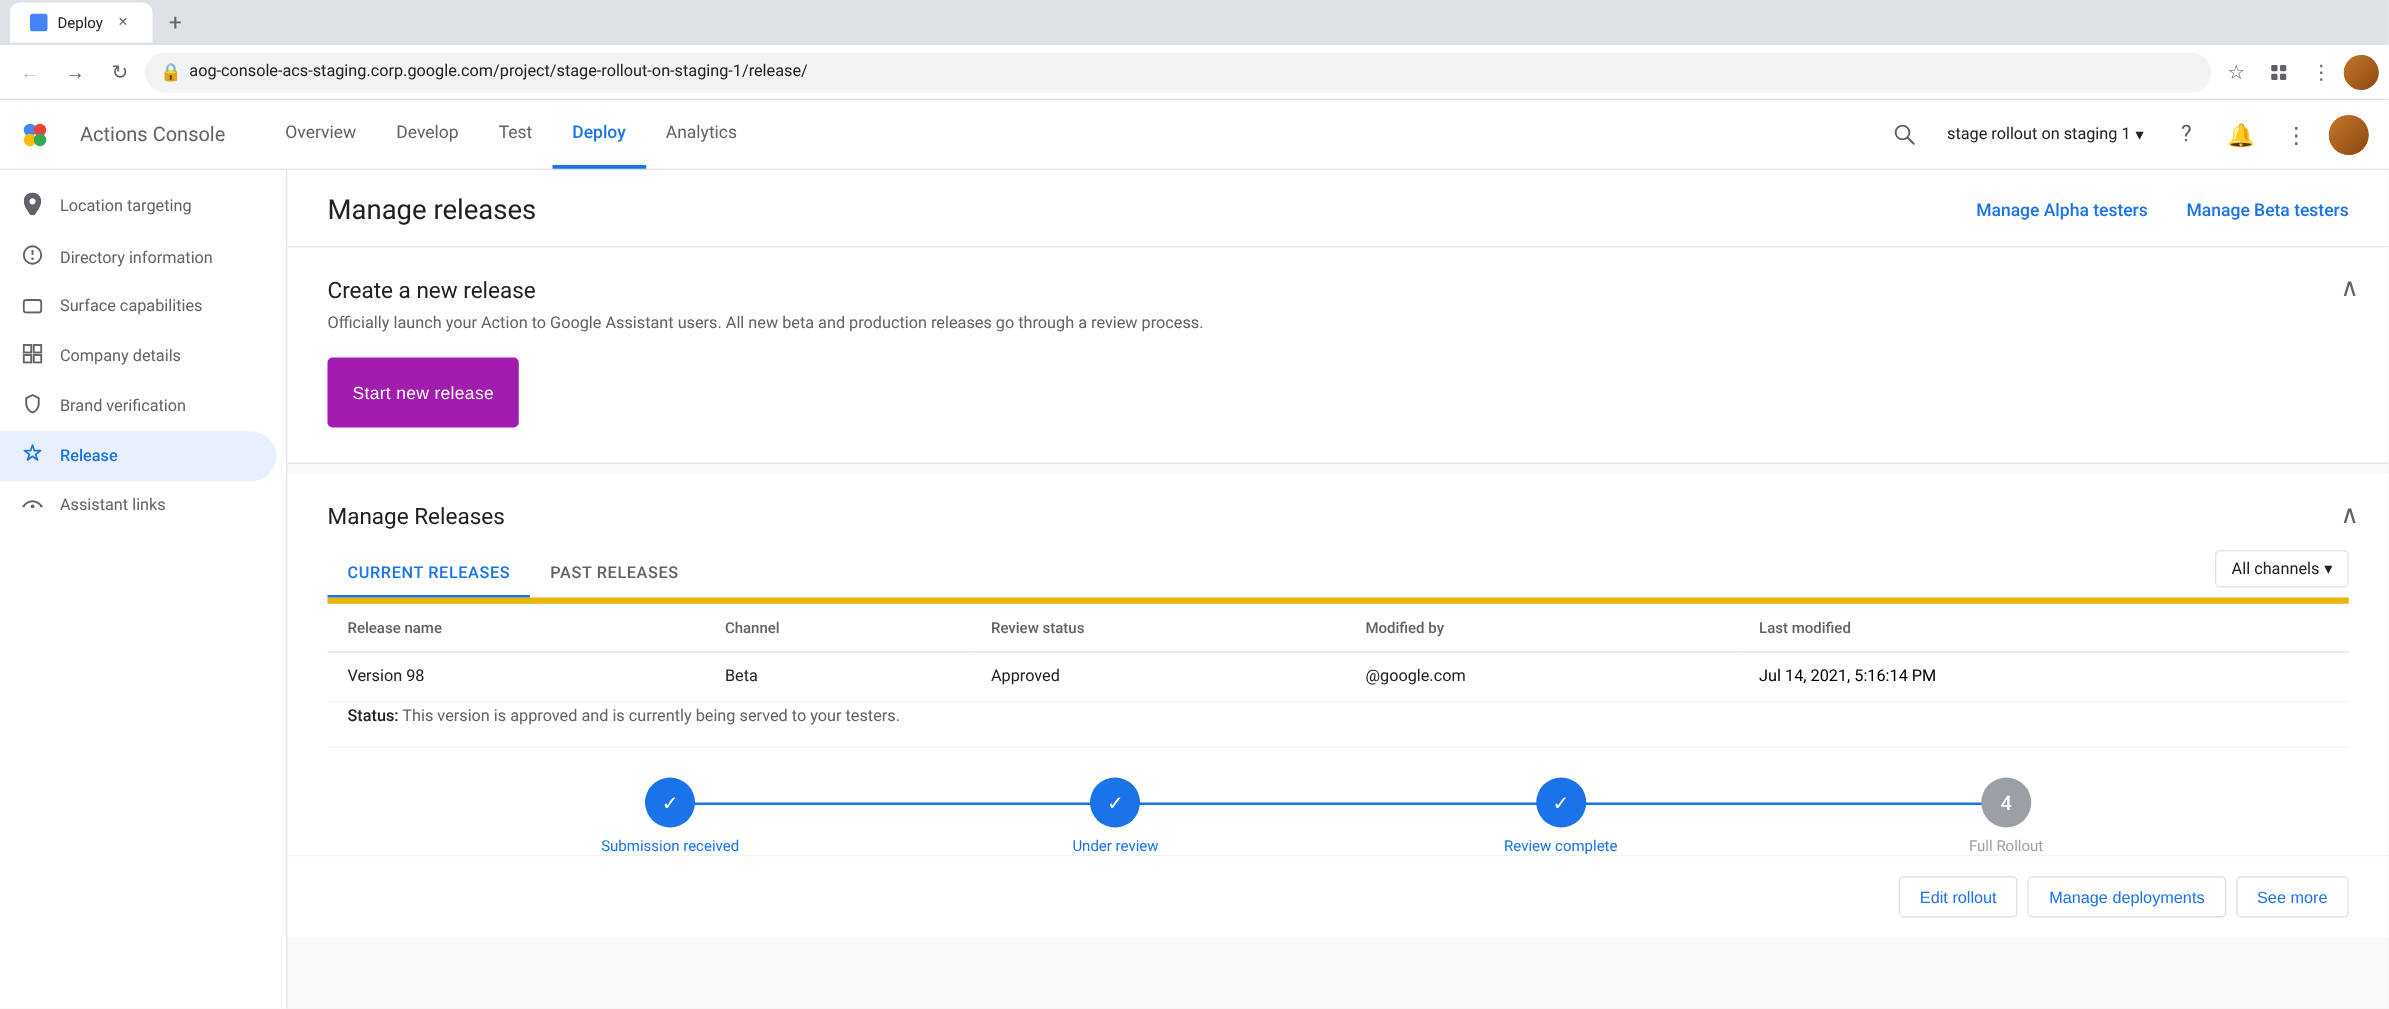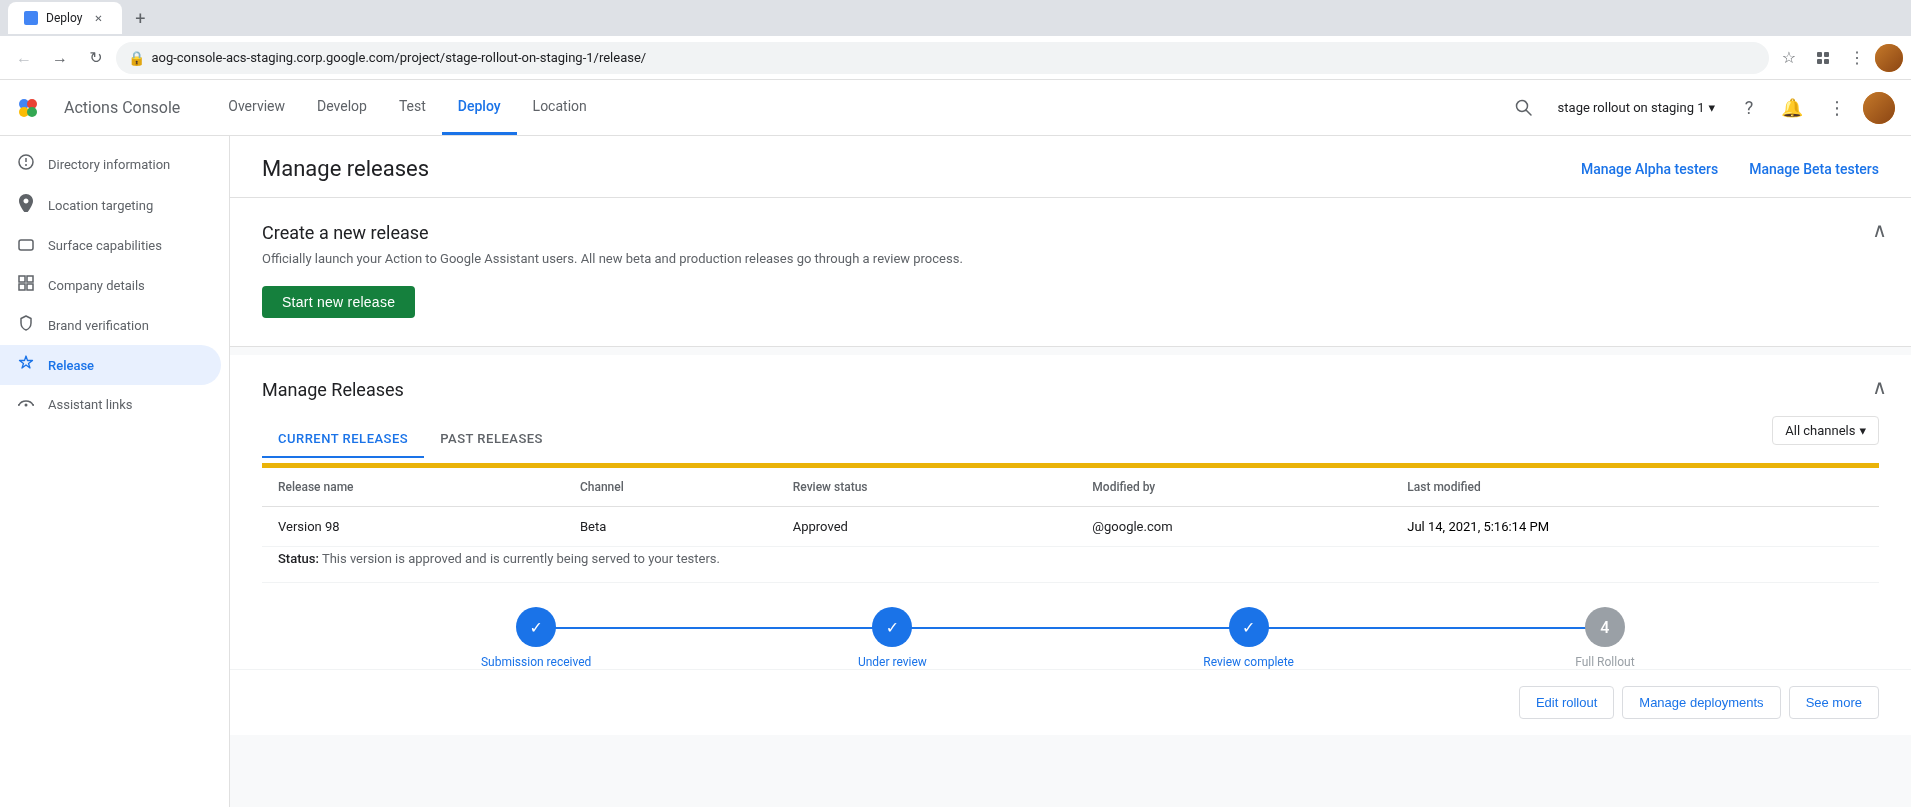--- a/index.html
+++ b/index.html
@@ -250,24 +250,24 @@
     .collapse-btn {
       position: absolute;
       top: 20px;
       right: 24px;
       cursor: pointer;
       color: #5f6368;
       font-size: 20px;
     }
 
     .btn-primary {
-      background: #15803d;
+      background: #a21caf;
       color: #fff;
       border: none;
-      padding: 8px 20px;
+      padding: 20px 20px;
       border-radius: 4px;
       font-size: 14px;
       font-weight: 500;
       cursor: pointer;
       letter-spacing: 0.25px;
       text-align: center;
     }
 
     
     .manage-section {
@@ -306,21 +306,21 @@
     .channel-filter {
       display: flex;
       align-items: center;
       gap: 4px;
       padding: 6px 12px;
       border: 1px solid #e0e0e0;
       border-radius: 4px;
       font-size: 13px;
       color: #202124;
       cursor: pointer;
-      margin-bottom: 18px;
+      margin-bottom: 8px;
     }
 
     
     .releases-table {
       width: 100%;
       border-collapse: collapse;
       font-size: 13px;
     }
     .releases-table th {
       text-align: left;
@@ -491,21 +491,21 @@
         <circle cx="8" cy="16" r="5" fill="#FBBC04"></circle>
         <circle cx="16" cy="16" r="5" fill="#34A853"></circle>
       </svg>
       <span class="app-title">Actions Console</span>
     </div>
     <nav class="app-nav">
       <a class="nav-item">Overview</a>
       <a class="nav-item">Develop</a>
       <a class="nav-item">Test</a>
       <a class="nav-item active">Deploy</a>
-      <a class="nav-item">Location</a>
+      <a class="nav-item">Analytics</a>
     </nav>
     <div class="header-actions">
       <div class="header-icon-btn">
         <svg width="20" height="20" viewBox="0 0 20 20" fill="none">
           <circle cx="8" cy="8" r="5.5" stroke="#5f6368" stroke-width="1.5"></circle>
           <line x1="12" y1="12" x2="17" y2="17" stroke="#5f6368" stroke-width="1.5" stroke-linecap="round"></line>
         </svg>
       </div>
       <div class="project-selector">
         <span>stage rollout on staging 1</span>
@@ -516,37 +516,37 @@
       <div class="header-icon-btn">⋮</div>
       <div class="profile-avatar" style="width:32px;height:32px;">
         <div style="width:100%;height:100%;background:linear-gradient(135deg,#c5792a,#8B4513);border-radius:50%;"></div>
       </div>
     </div>
   </div>
 
   <div class="content-area">
 
     <div class="sidebar">
+      <div class="sidebar-item">
+        <span class="sidebar-icon">
+          <svg width="14" height="18" viewBox="0 0 14 18" fill="none">
+              <path d="M7 0C3.13 0 0 3.13 0 7c0 5.25 7 13 7 13s7-7.75 7-13c0-3.87-3.13-7-7-7zm0 9.5C5.62 9.5 4.5 8.38 4.5 7S5.62 4.5 7 4.5 9.5 5.62 9.5 7 8.38 9.5 7 9.5z" fill="#5f6368"></path>
+            </svg>
+        </span>
+        <span>Location targeting</span>
+      </div>
       <div class="sidebar-item">
         <span class="sidebar-icon">
           <svg width="16" height="16" viewBox="0 0 16 16" fill="none">
               <circle cx="8" cy="8" r="7" stroke="#5f6368" stroke-width="1.5"></circle>
               <line x1="8" y1="4" x2="8" y2="8" stroke="#5f6368" stroke-width="1.5"></line>
               <circle cx="8" cy="11" r="1" fill="#5f6368"></circle>
             </svg>
         </span>
         <span>Directory information</span>
-      </div>
-      <div class="sidebar-item">
-        <span class="sidebar-icon">
-          <svg width="14" height="18" viewBox="0 0 14 18" fill="none">
-              <path d="M7 0C3.13 0 0 3.13 0 7c0 5.25 7 13 7 13s7-7.75 7-13c0-3.87-3.13-7-7-7zm0 9.5C5.62 9.5 4.5 8.38 4.5 7S5.62 4.5 7 4.5 9.5 5.62 9.5 7 8.38 9.5 7 9.5z" fill="#5f6368"></path>
-            </svg>
-        </span>
-        <span>Location targeting</span>
       </div>
       <div class="sidebar-item">
         <span class="sidebar-icon">
           <svg width="16" height="12" viewBox="0 0 16 12" fill="none">
               <rect x="1" y="1" width="14" height="10" rx="2" stroke="#5f6368" stroke-width="1.5"></rect>
             </svg>
         </span>
         <span>Surface capabilities</span>
       </div>
       <div class="sidebar-item">

